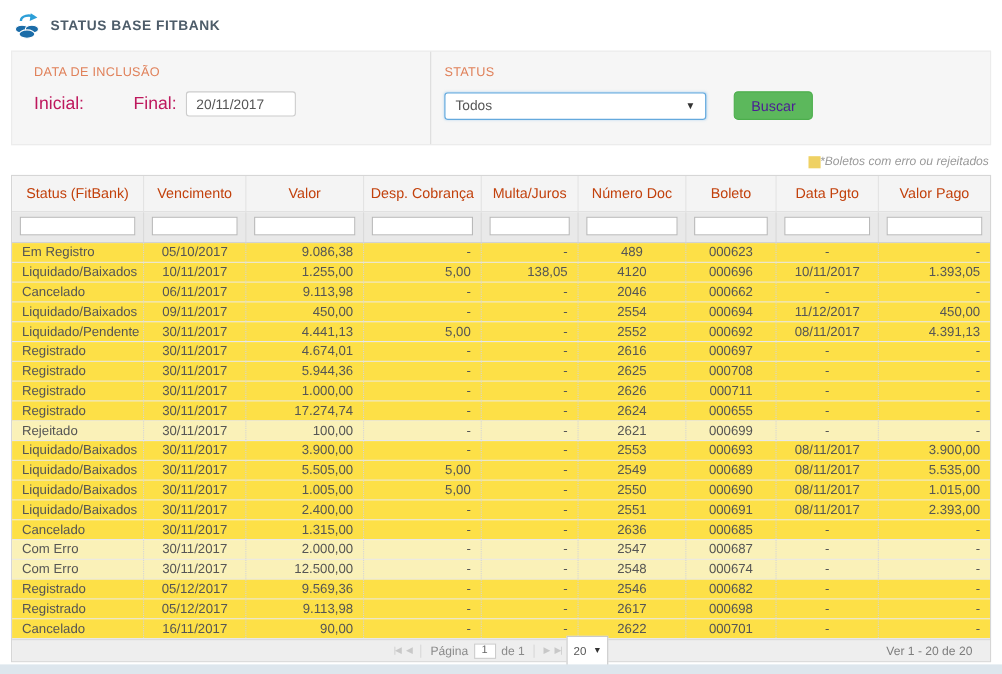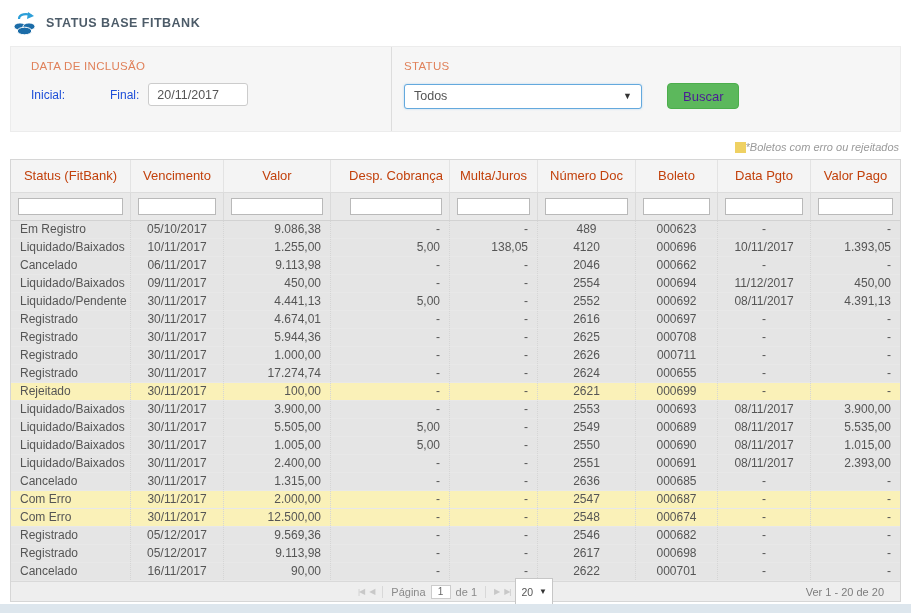--- a/index.html
+++ b/index.html
@@ -15,21 +15,21 @@
   .app-header { display: flex; align-items: center; gap: 8px; padding: 9px 12px 8px; height: 44px; }
   .app-icon { width: 26px; height: 26px; flex: 0 0 auto; }
   .app-title { color: #4d5c69; font-weight: bold; font-size: 12.5px; letter-spacing: .5px; }
 
   
   .filter-panel { margin: 2px 10px 0; background: #f6f6f6; border: 1px solid #ececec; display: flex; height: 86px; }
   .filter-left  { width: 380px; padding: 13px 0 0 20px; }
   .filter-right { flex: 1; border-left: 1px solid #dddddd; padding: 13px 0 0 12px; }
   .section-label { color: #e0815a; font-size: 11.5px; margin-bottom: 11px; letter-spacing: .3px; }
   .inline-row { display: flex; align-items: center; }
-  .field-label { color: #1d4ed8; font-size: 12px; margin-right: 9px; }
+  .field-label { color: #be185d; font-size: 16px; margin-right: 9px; }
   .text-input { height: 23px; border: 1px solid #cccccc; border-radius: 3px; padding: 0 8px;
                 font-size: 12.5px; color: #555; width: 108px; font-family: inherit; background:#fff; }
   .final-gap { margin-left: 36px; }
   .status-select { width: 238px; height: 25px; border: 1px solid #64a9dd; border-radius: 3px;
                    background: #fff; display: flex; align-items: center; justify-content: space-between;
                    padding: 0 9px; font-size: 12.5px; color: #555; cursor: pointer;
                    box-shadow: 0 0 2px rgba(102,175,233,.5); }
   .select-caret { font-size: 9px; color: #333; }
   .search-btn { margin-left: 25px; background: #5cb85c; border: 1px solid #4cae4c; color: #4c1d95;
                 border-radius: 4px; height: 26px; padding: 0 15px; font-size: 13px; cursor: pointer;
@@ -43,29 +43,29 @@
   
   .grid { margin: 0 10px; border: 1px solid #d6d6d6; }
   .grid-header { display: flex; background: #f4f4f4; border-bottom: 1px solid #dcdcdc; }
   .hcell { height: 32px; line-height: 32px; color: #c2410c; font-size: 13px;
            border-right: 1px solid #e3e3e3; text-align: center; overflow: hidden; white-space: nowrap; cursor: pointer; }
   .hcell:last-child { border-right: none; }
   .filter-cells { display: flex; background: #e9e9e9; border-bottom: 1px solid #d2d2d2; }
   .fcell { padding: 4px 7px 5px; border-right: 1px solid #dadada; }
   .fcell:last-child { border-right: none; }
   .fcell input { width: 100%; height: 17px; border: 1px solid #b9b9b9; background: #fff; font-family: inherit; }
-  .row { display: flex; height: 18px; border-bottom: 1px solid #e8e8e8; background: #e5e5e5; cursor: pointer; }
+  .row { display: flex; height: 18px; border-bottom: 1px solid #e8e8e8; background: #fde047; cursor: pointer; }
   .row.hl { background: #faf1b8; }
   .cell { font-size: 12px; color: #555; line-height: 17px; border-right: 1px dotted #d5d5d5;
           padding: 0 9px; white-space: nowrap; overflow: hidden; }
   .cell:last-child { border-right: none; }
   .c0 { flex: 0 0 120px; text-align: left; }
   .c1 { flex: 0 0 93px;  text-align: center; }
   .c2 { flex: 0 0 107px; text-align: right; }
-  .c3 { flex: 0 0 107px; text-align: right; margin-left: 12px; }
+  .c3 { flex: 0 0 107px; text-align: right; }
   .c4 { flex: 0 0 88px;  text-align: right; }
   .c5 { flex: 0 0 98px;  text-align: center; }
   .c6 { flex: 0 0 82px;  text-align: center; }
   .c7 { flex: 0 0 93px;  text-align: center; }
   .c8 { flex: 1 1 auto;  text-align: right; }
   .grid-header .hcell { text-align: center; }
 
   
   .pager { display: flex; align-items: center; background: #eeeeee; height: 20px; position: relative;
            border-top: 1px solid #d9d9d9; }

